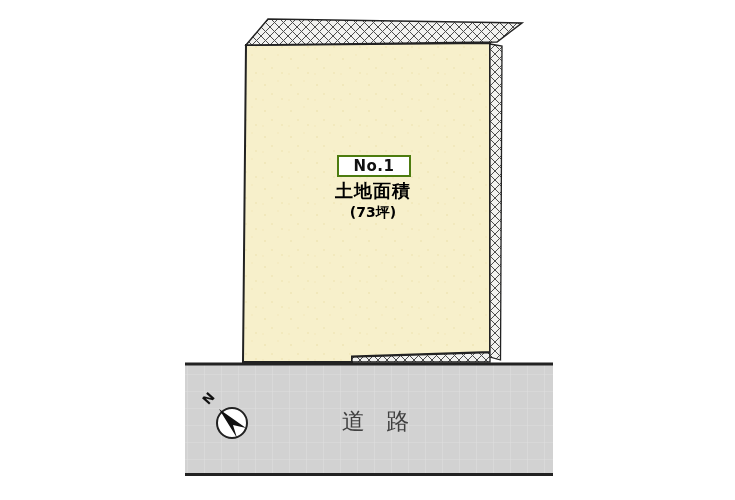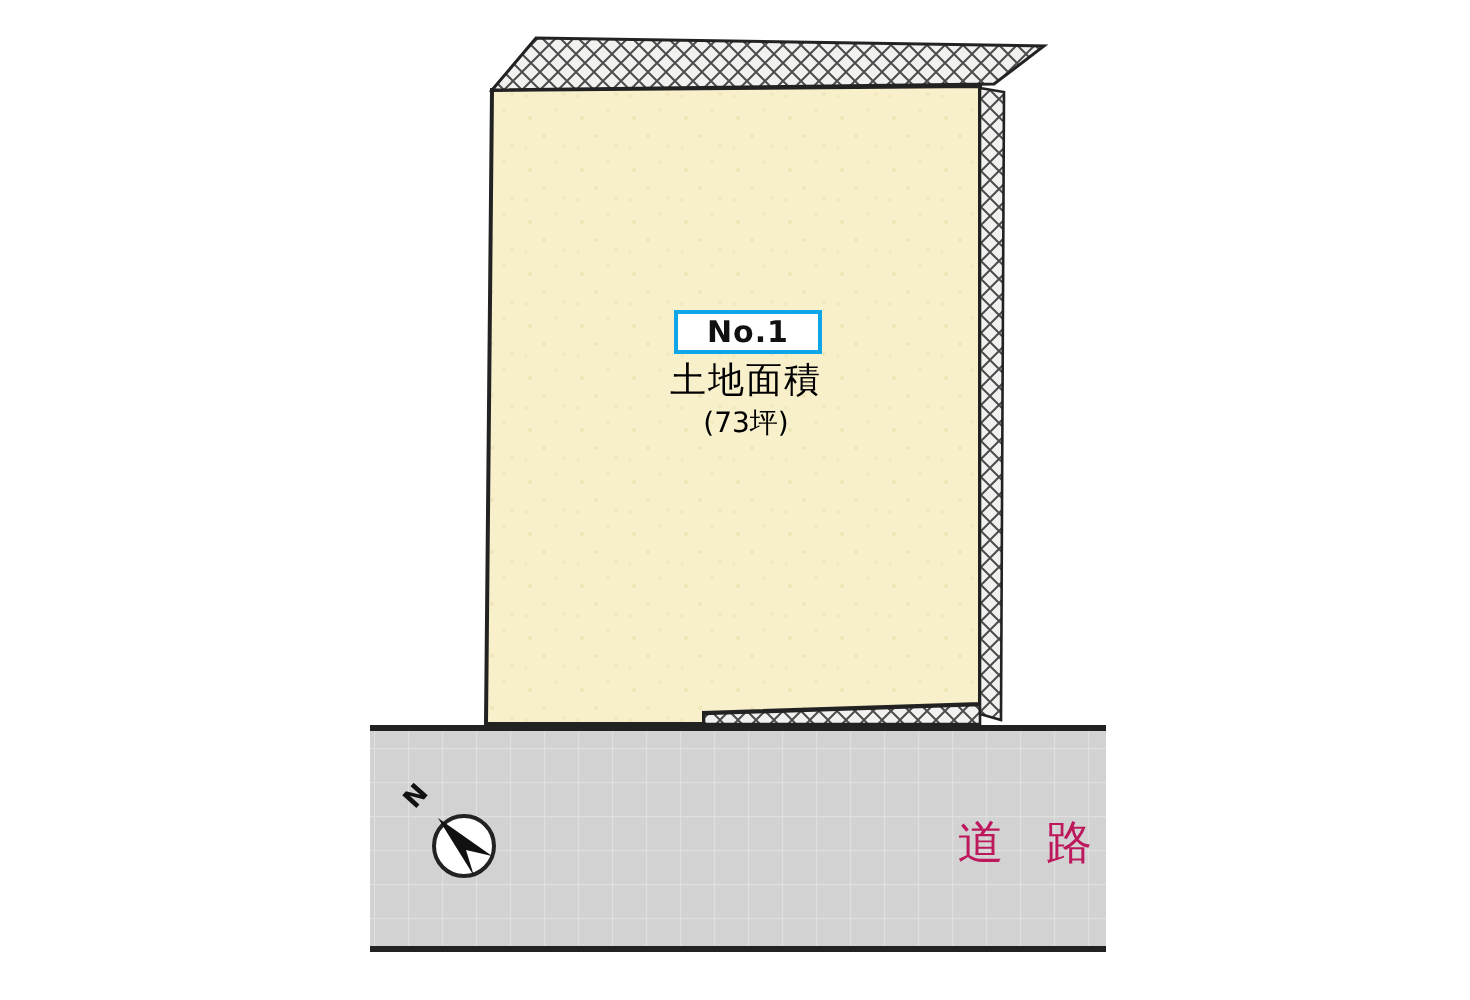--- a/index.html
+++ b/index.html
@@ -4,34 +4,34 @@
 <style>
   html,body{margin:0;padding:0;background:#ffffff;}
   .stage{
     position:relative;width:735px;height:500px;background:#ffffff;overflow:hidden;
     font-family:"DejaVu Sans","Liberation Sans",sans-serif;
   }
   .stage svg{position:absolute;left:0;top:0;}
   .overlay{position:absolute;color:#111;}
   .plot-label-box{
     left:337px;top:155px;width:70px;height:18px;
-    background:#ffffff;border:2px solid #0ea5e9;
+    background:#ffffff;border:2px solid #4d7c0f;
     text-align:center;font-size:15px;font-weight:600;line-height:18px;
     letter-spacing:.5px;
   }
   .area-block{
     left:293px;top:180px;width:160px;text-align:center;
-    font-weight:normal;color:#000;
+    font-weight:bold;color:#000;
   }
   .area-title{font-size:18px;line-height:22px;letter-spacing:1px;}
   .area-sqm{font-size:21px;line-height:22px;letter-spacing:.5px;}
   .area-tsubo{font-size:14px;line-height:20px;}
   .road-label{
-    left:185px;top:406px;width:368px;text-align:right;
-    font-size:23px;letter-spacing:7px;color:#be185d;
+    left:185px;top:406px;width:368px;text-align:center;
+    font-size:23px;letter-spacing:7px;color:#404040;padding-left:10px;
   }
   .north-n{
     left:203px;top:391px;font-size:13px;font-weight:bold;color:#111;
     transform:rotate(-48deg);transform-origin:center;
   }
 </style>
 </head>
 <body>
 
 <div class="stage">

